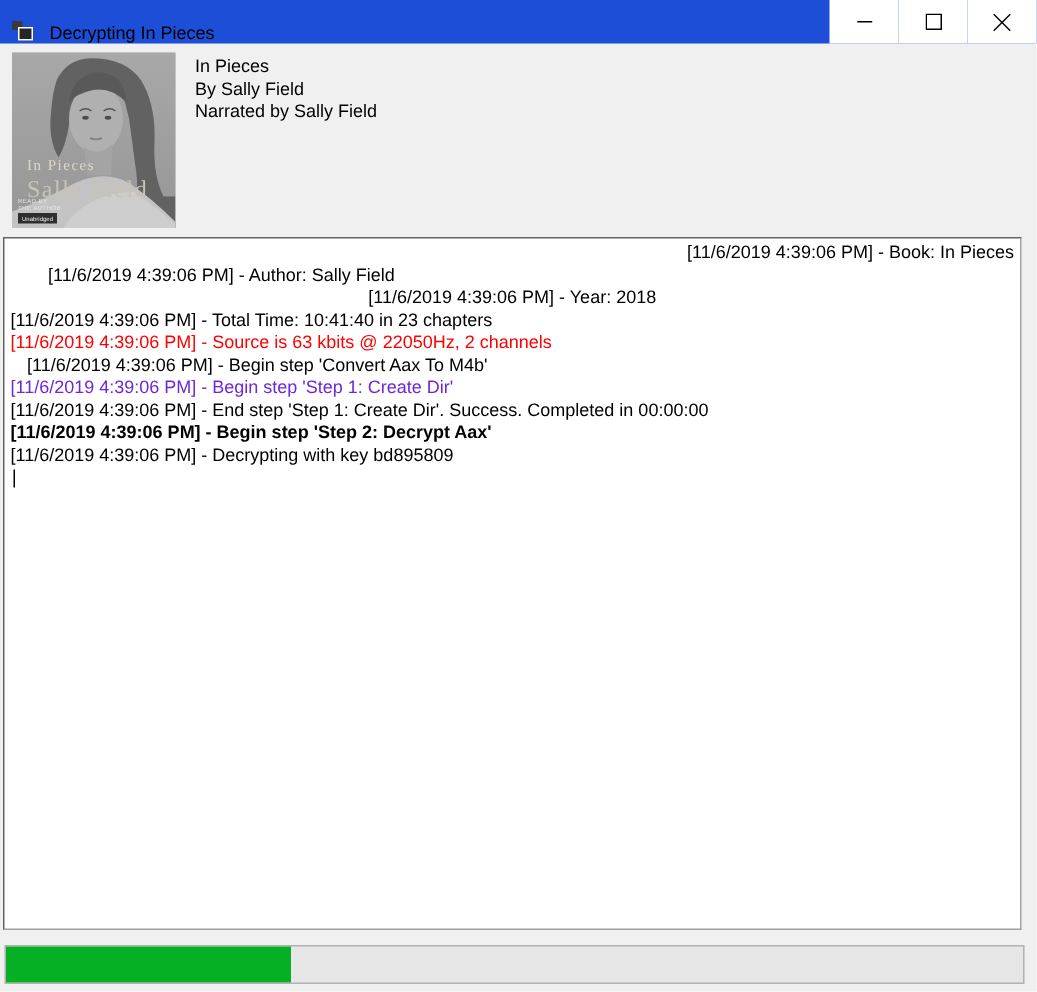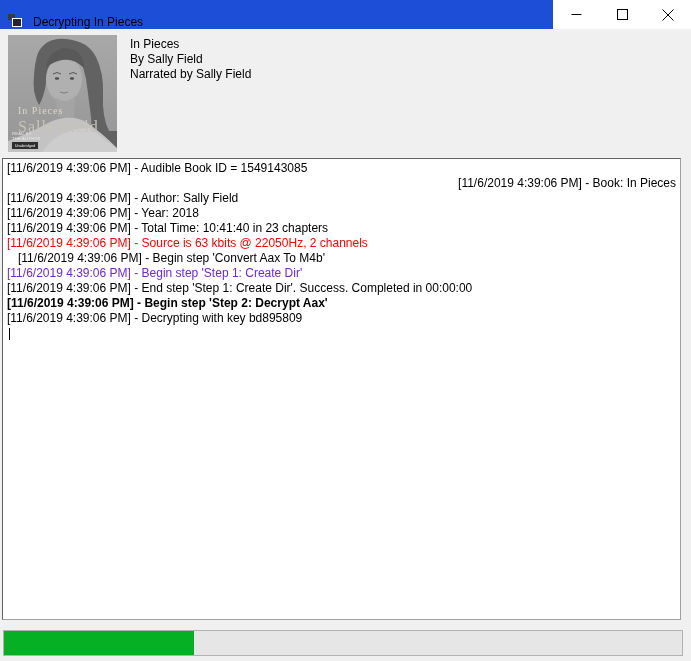--- a/index.html
+++ b/index.html
@@ -199,24 +199,23 @@
   </div>
 
   <div class="book-info">
     <div>In Pieces</div>
     <div>By Sally Field</div>
     <div>Narrated by Sally Field</div>
   </div>
 
   <div class="logbox">
     <div>
-        <div class="log-line" style="color: rgb(0, 0, 0);">[11/6/2019 4:39:06 PM] - Audible Book ID = 1549143085</div>
         <div class="log-line" style="color: rgb(0, 0, 0); text-align: right;">[11/6/2019 4:39:06 PM] - Book: In Pieces</div>
-        <div class="log-line" style="color: rgb(0, 0, 0);">[11/6/2019 4:39:06 PM] - Author: Sally Field</div>
-        <div class="log-line" style="color: rgb(0, 0, 0);">[11/6/2019 4:39:06 PM] - Year: 2018</div>
+        <div class="log-line" style="color: rgb(0, 0, 0); margin-left: 25px;">[11/6/2019 4:39:06 PM] - Author: Sally Field</div>
+        <div class="log-line" style="color: rgb(0, 0, 0); text-align: center;">[11/6/2019 4:39:06 PM] - Year: 2018</div>
         <div class="log-line" style="color: rgb(0, 0, 0);">[11/6/2019 4:39:06 PM] - Total Time: 10:41:40 in 23 chapters</div>
         <div class="log-line" style="color: rgb(255, 0, 0);">[11/6/2019 4:39:06 PM] - Source is 63 kbits @ 22050Hz, 2 channels</div>
         <div class="log-line" style="color: rgb(0, 0, 0); padding-left: 11px;">[11/6/2019 4:39:06 PM] - Begin step 'Convert Aax To M4b'</div>
         <div class="log-line" style="color: #6d28d9;">[11/6/2019 4:39:06 PM] - Begin step 'Step 1: Create Dir'</div>
         <div class="log-line" style="color: rgb(0, 0, 0);">[11/6/2019 4:39:06 PM] - End step 'Step 1: Create Dir'. Success. Completed in 00:00:00</div>
         <div class="log-line" style="color: rgb(0, 0, 0); font-weight: bold;">[11/6/2019 4:39:06 PM] - Begin step 'Step 2: Decrypt Aax'</div>
         <div class="log-line" style="color: rgb(0, 0, 0);">[11/6/2019 4:39:06 PM] - Decrypting with key bd895809</div>
       </div>
     <div class="text-caret"></div>
   </div>

